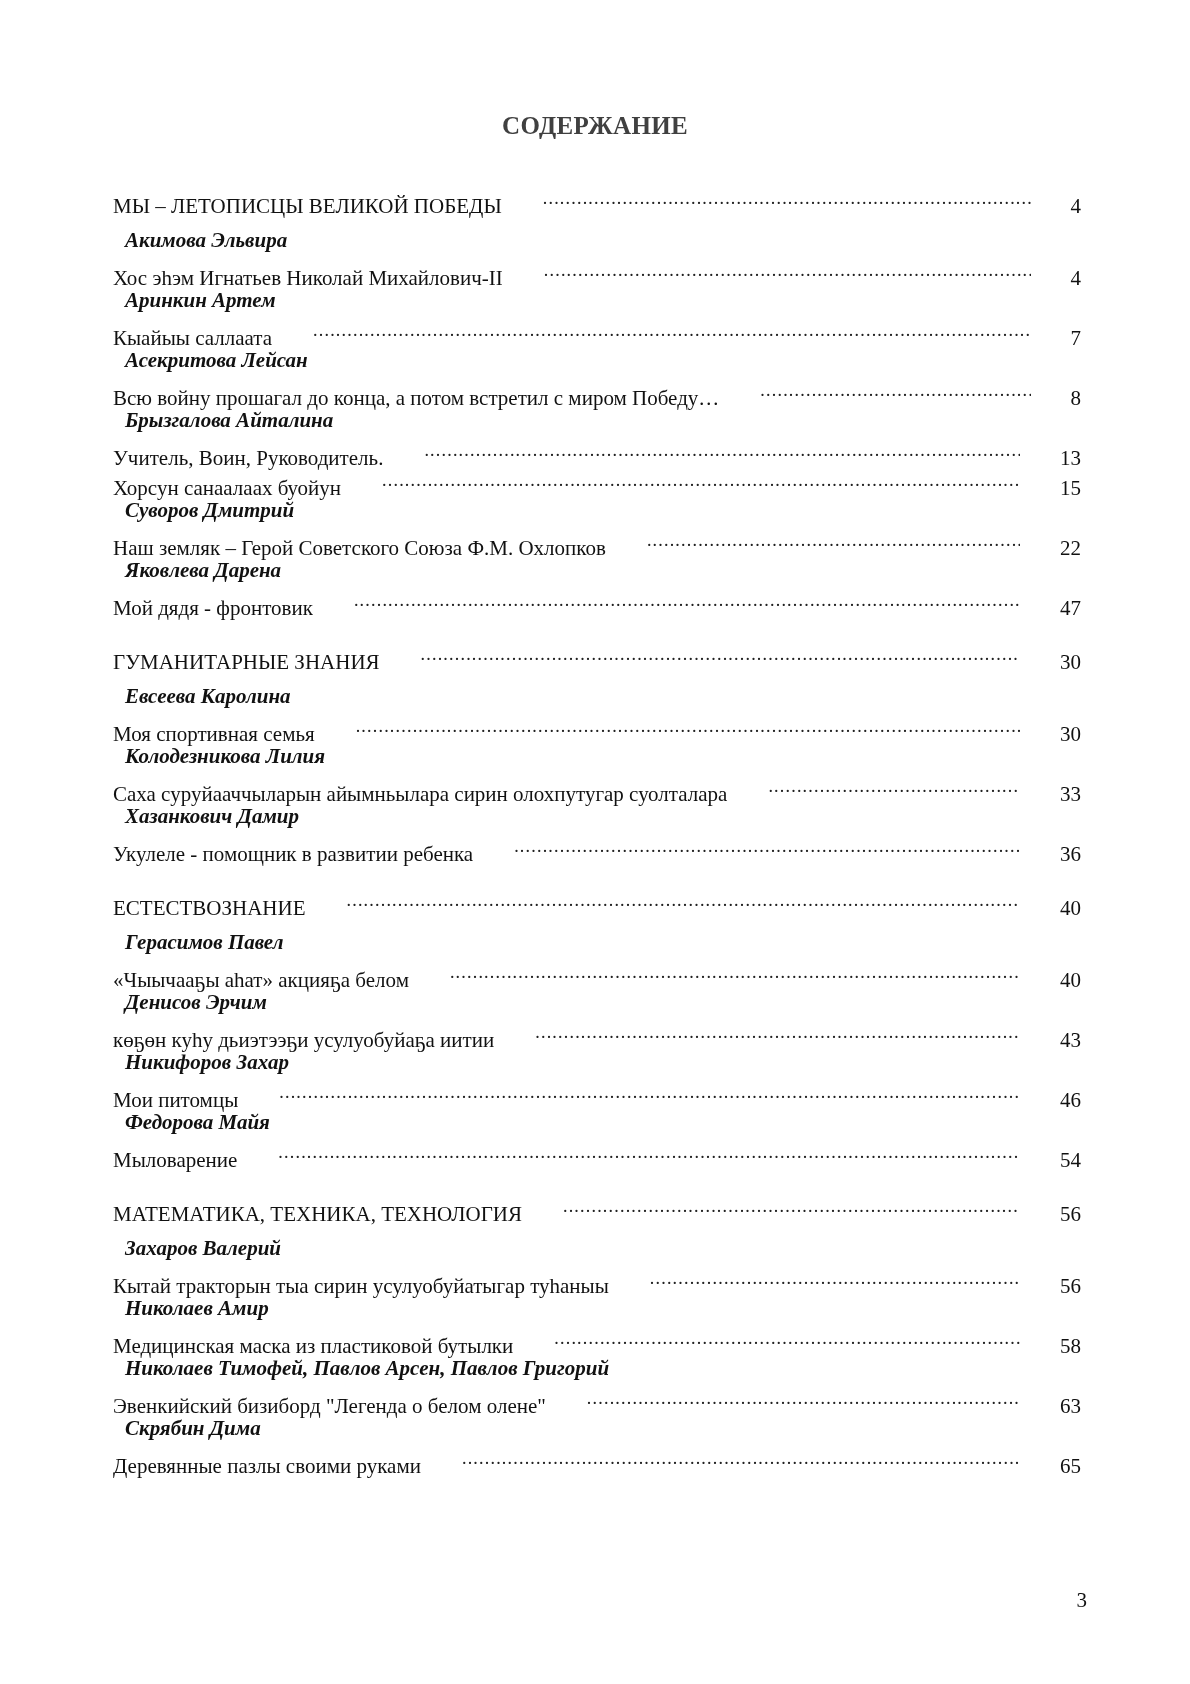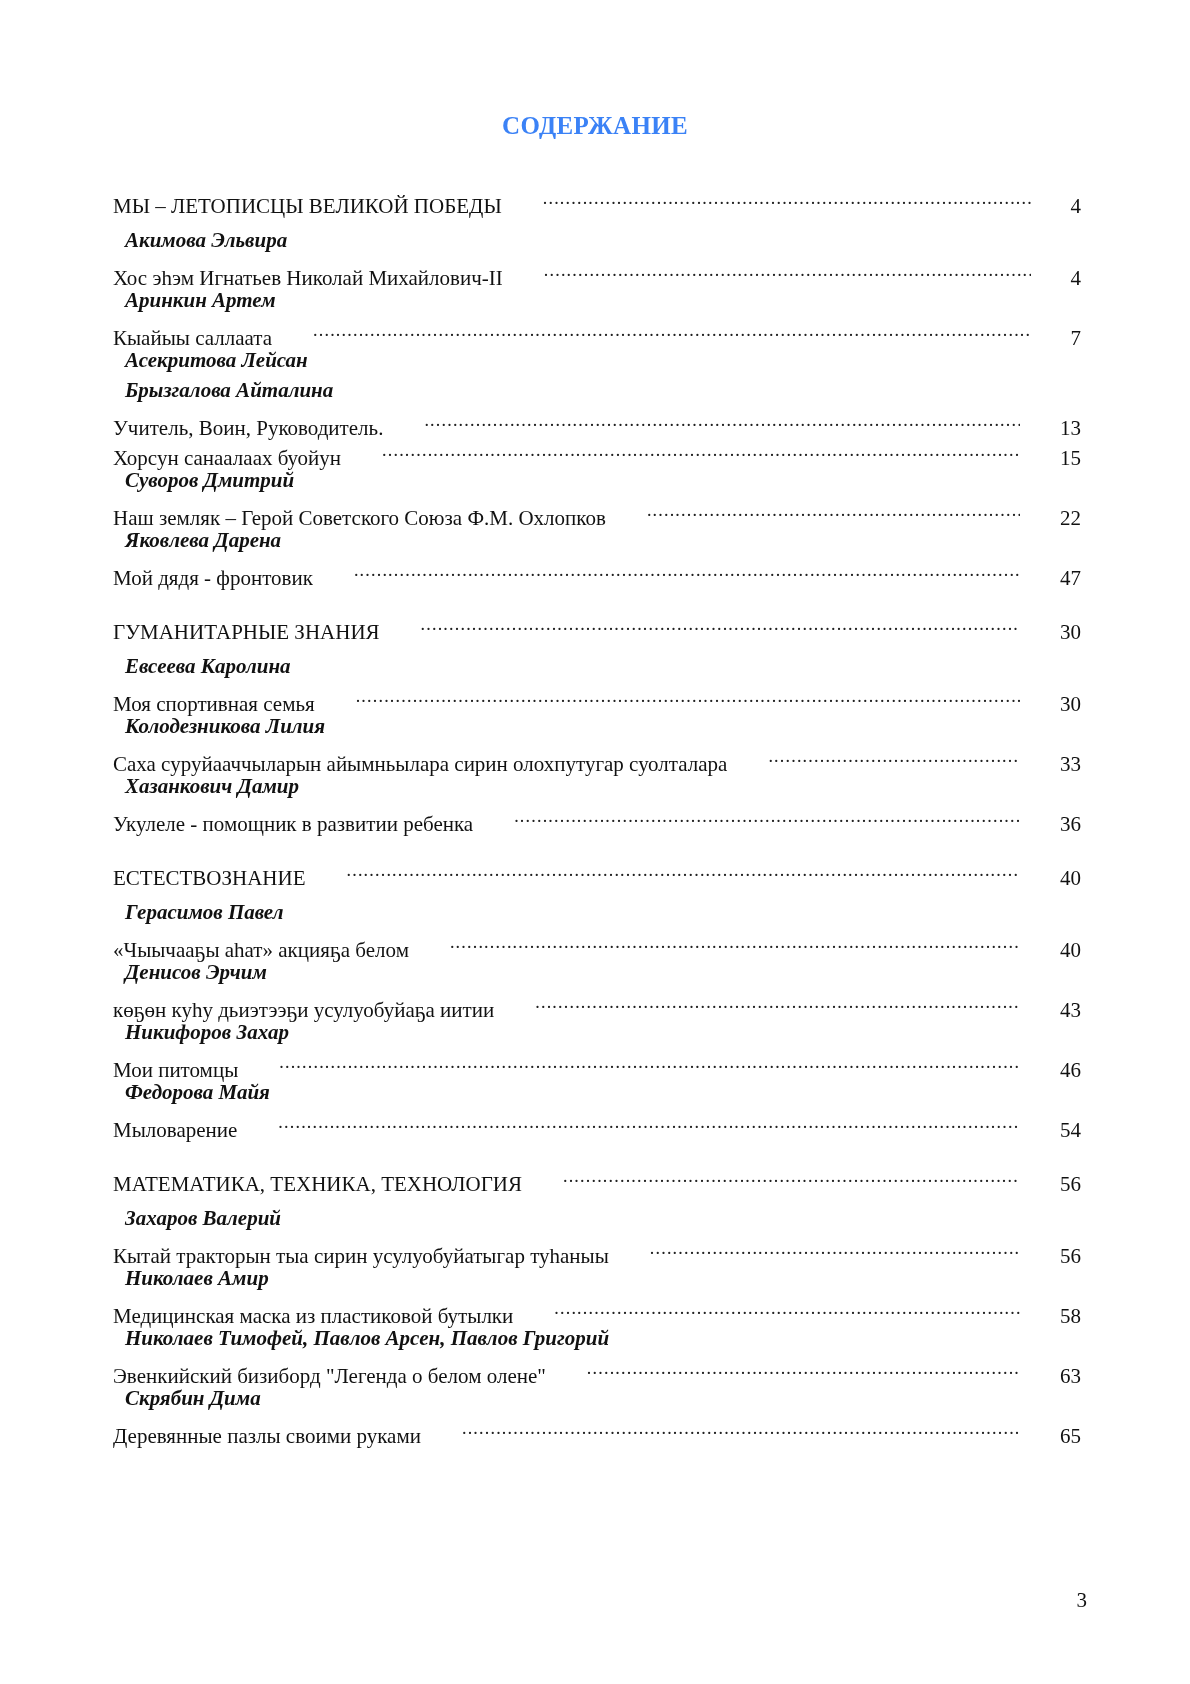--- a/index.html
+++ b/index.html
@@ -24,21 +24,21 @@
     }
     .title {
       position: absolute;
       top: 112px;
       left: 0;
       width: 1190px;
       text-align: center;
       font-weight: bold;
       font-size: 25px;
       letter-spacing: 0.3px;
-      color: #3b82f6;
+      color: #404040;
     }
     .toc {
       position: absolute;
       left: 113px;
       top: 183px;
       width: 968px;
     }
     .row {
       display: flex;
       align-items: baseline;
@@ -120,20 +120,25 @@
         <span class="leader"></span>
         <span class="page-num">4</span>
       </div>
       <div class="author">Аринкин Артем</div>
       <div class="row">
         <span class="text">Кыайыы саллаата</span>
         <span class="leader"></span>
         <span class="page-num">7</span>
       </div>
       <div class="author">Асекритова Лейсан</div>
+      <div class="row">
+        <span class="text">Всю войну прошагал до конца, а потом встретил с миром Победу… </span>
+        <span class="leader"></span>
+        <span class="page-num">8</span>
+      </div>
       <div class="author">Брызгалова Айталина</div>
       <div class="row">
         <span class="text">Учитель, Воин, Руководитель. </span>
         <span class="leader"></span>
         <span class="page-num">13</span>
       </div>
       <div class="row">
         <span class="text">Хорсун санаалаах буойун </span>
         <span class="leader"></span>
         <span class="page-num">15</span>

